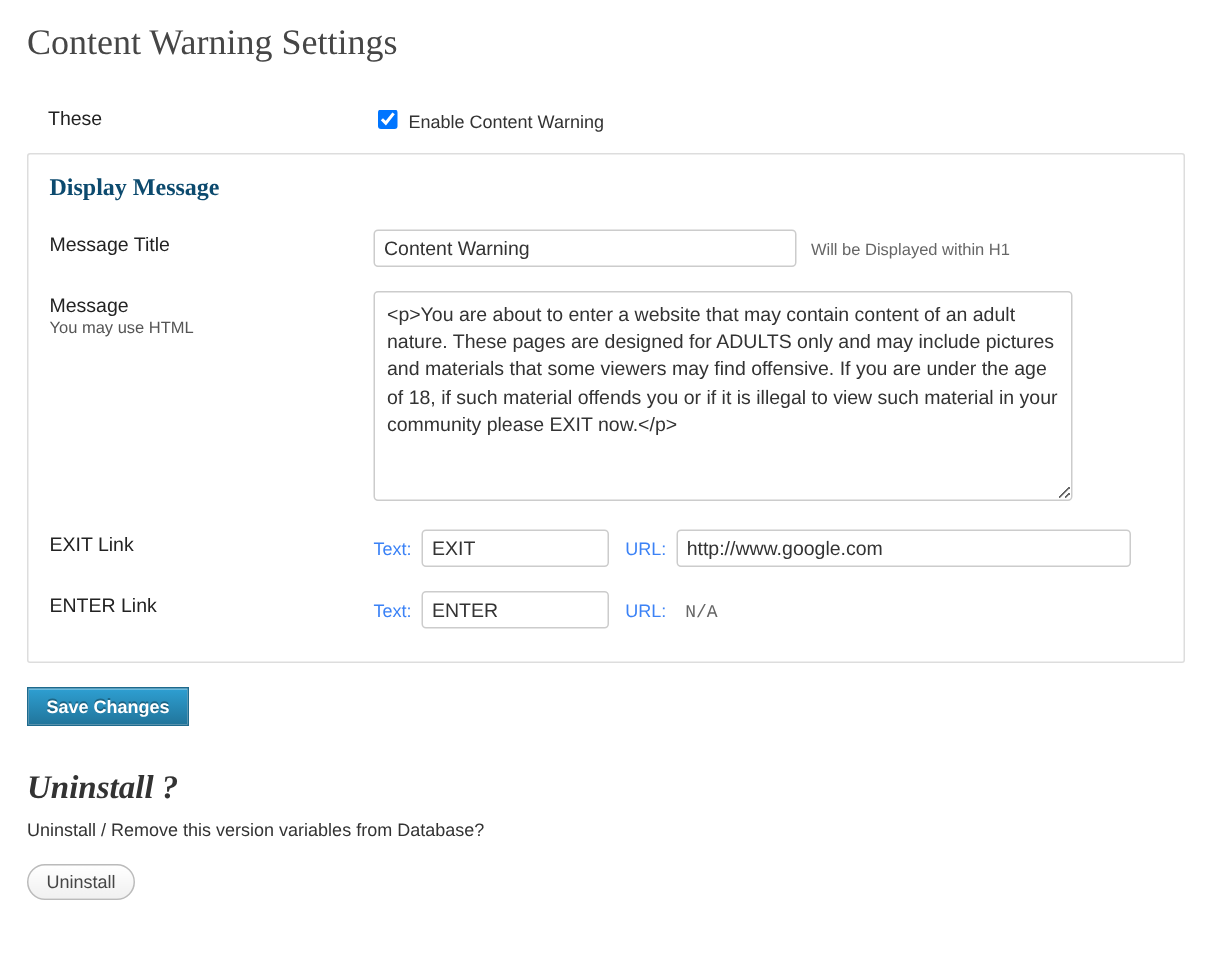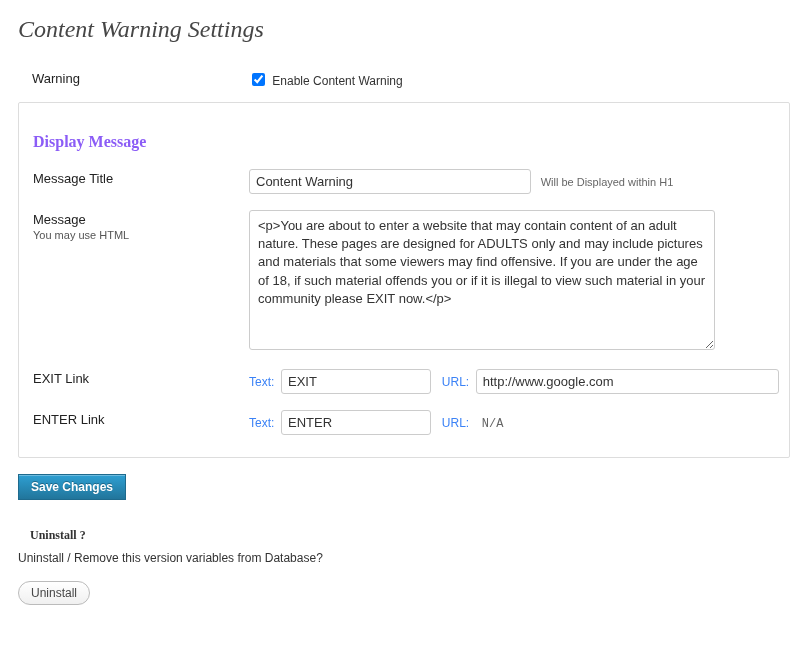--- a/index.html
+++ b/index.html
@@ -7,21 +7,20 @@
     font-family: "Lucida Grande", "Lucida Sans Unicode", Verdana, sans-serif;
     font-size: 13px;
     color: #333;
     margin: 0;
     padding: 12px 18px;
     background: #fff;
     width: 808px;
   }
   h2.page-title {
     font-family: Georgia, "Times New Roman", serif;
-    font-style: italic;
     font-weight: normal;
     font-size: 24px;
     color: #464646;
     margin: 4px 0 18px 0;
   }
   table.form-table {
     width: 100%;
     border-collapse: collapse;
   }
   table.form-table th {
@@ -47,21 +46,21 @@
   input[type="text"] {
     border: 1px solid #ccc;
     border-radius: 3px;
     padding: 4px 6px;
     font-size: 13px;
     font-family: inherit;
     color: #333;
   }
   input.small { width: 50px; }
   input.med { width: 282px; }
-  input.short { width: 150px; }
+  input.short { width: 125px; }
   input.url { width: 303px; }
   textarea {
     border: 1px solid #ccc;
     border-radius: 3px;
     padding: 6px 8px;
     font-size: 13px;
     font-family: inherit;
     color: #333;
     width: 466px;
     height: 140px;
@@ -81,22 +80,22 @@
   .box {
     border: 1px solid #ddd;
     border-radius: 2px;
     padding: 4px 0 14px 0;
     margin-top: 6px;
   }
   .box h3 {
     font-family: Georgia, "Times New Roman", serif;
     font-weight: bold;
     font-size: 16px;
-    color: #8b5cf6;
-    margin: 26px 0 10px 14px;
+    color: #0c4a6e;
+    margin: 10px 0 10px 14px;
   }
   .btn-primary {
     background: linear-gradient(to bottom, #2e9fd2, #21759b);
     border: 1px solid #1e6a8d;
     color: #fff;
     font-weight: bold;
     font-size: 12px;
     padding: 5px 12px;
     border-radius: 0;
     cursor: pointer;
@@ -108,44 +107,45 @@
     border: 1px solid #bbb;
     color: #464646;
     font-size: 12px;
     padding: 4px 12px;
     border-radius: 12px;
     cursor: pointer;
   }
   h3.section {
     font-family: Georgia, "Times New Roman", serif;
     font-weight: bold;
-    font-size: 12px;
-    color: #333;
-    margin: 28px 0 8px 12px;
+    font-size: 22px;
+    color: #333;
+    margin: 28px 0 8px 0;
+    font-style: italic;
   }
   p.desc {
     font-size: 12px;
     color: #333;
     margin: 4px 0 16px 0;
   }
   .save-row { margin: 16px 0 0 0; }
   label.chk { font-size: 12px; color: #333; }
   input[type=checkbox] { margin-right: 4px; position: relative; top:1px;}
 </style>
 </head>
 <body>
 
 
 
 <h2 class="page-title">Content Warning Settings</h2>
 
 <table class="form-table">
   <tbody>
       <tr>
-    <th>Warning</th>
+    <th>These</th>
     <td>
       <label class="chk">
         <input type="checkbox" checked="" style="">
         <span>Enable Content Warning</span>
       </label>
     </td>
   </tr>
 </tbody>
   </table>
 

